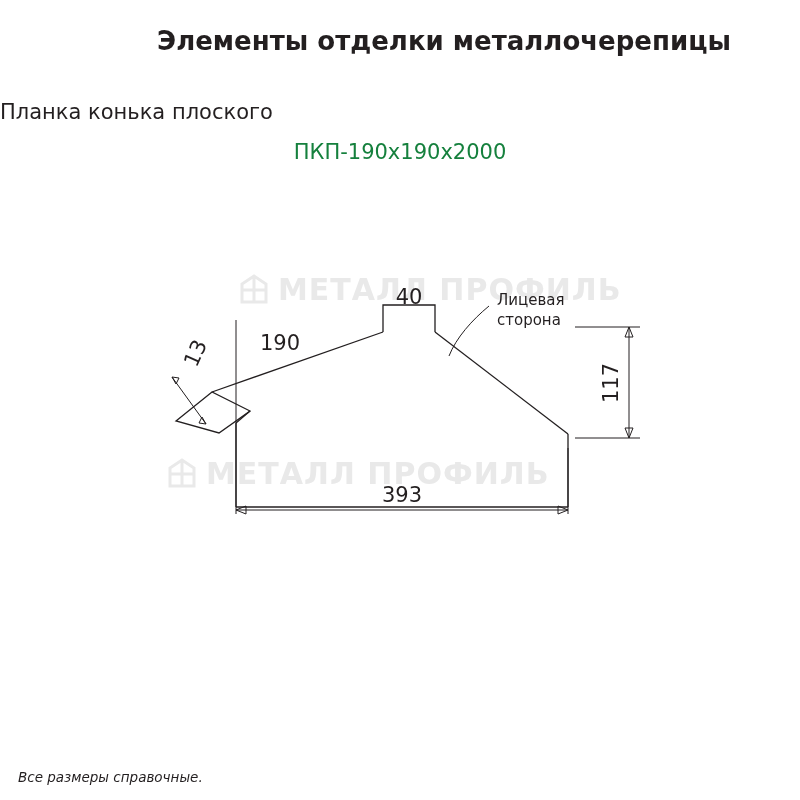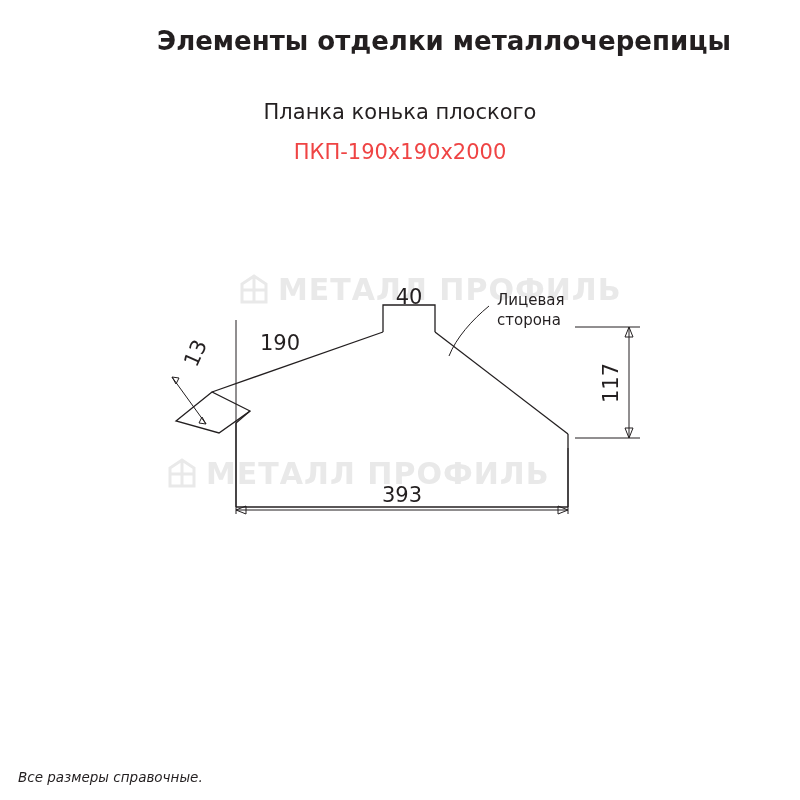--- a/index.html
+++ b/index.html
@@ -29,32 +29,31 @@
     font-weight: bold;
     letter-spacing: 0px;
     color: #231f20;
     padding-left: 44px;
   }
   .subtitle {
     position: absolute;
     top: 100px;
     left: 0;
     width: 800px;
+    font-size: 21px;
+    color: #231f20;
+  }
+  .model {
+    position: absolute;
+    top: 140px;
+    left: 0;
+    width: 800px;
     text-align: center;
     font-size: 21px;
-    color: #231f20;
-  }
-  .model {
-    position: absolute;
-    top: 140px;
-    left: 0;
-    width: 800px;
-    text-align: center;
-    font-size: 21px;
-    color: #ef4444;
+    color: #15803d;
   }
   .drawing {
     position: absolute;
     top: 180px;
     left: 0;
     width: 636px;
     height: 480px;
   }
   .footnotes {
     position: absolute;

